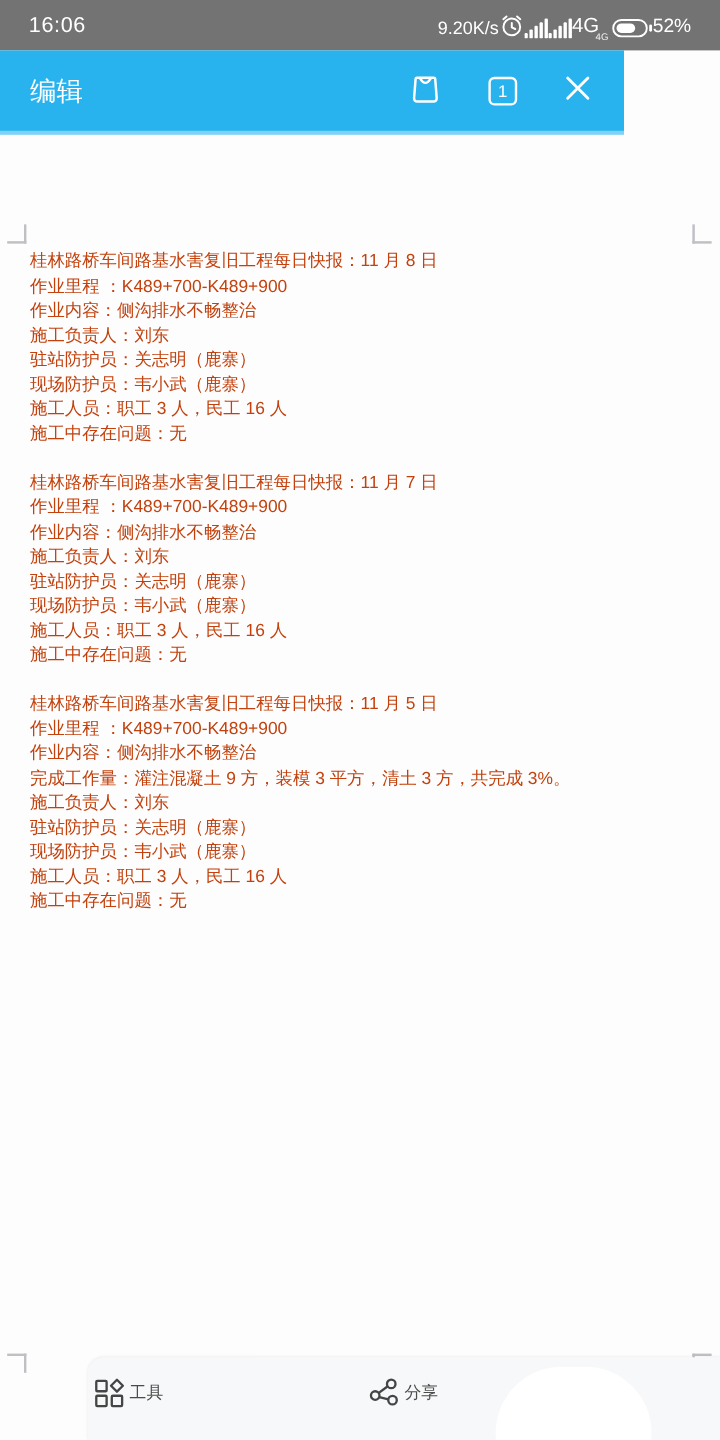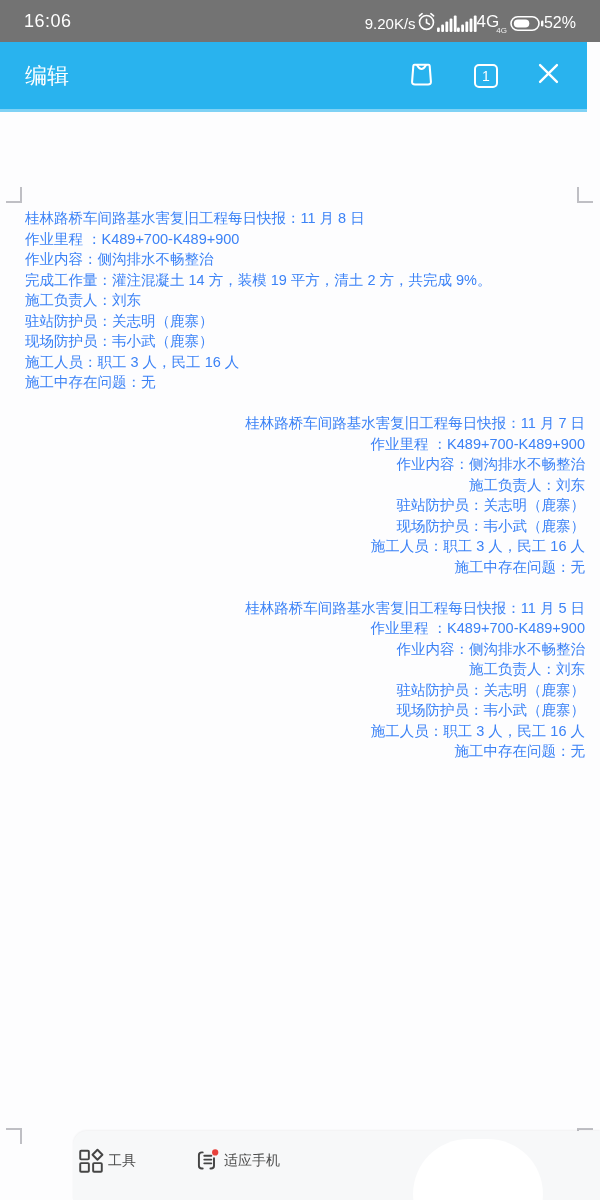--- a/index.html
+++ b/index.html
@@ -19,21 +19,21 @@
   .sb-time { font-size:18px; letter-spacing:.5px; }
   .sb-right { margin-left:auto; display:flex; align-items:flex-end; gap:0; }
   .sb-speed { font-size:15px; }
   .sb-net { font-size:17px; }
   .sb-net-small { font-size:8px; position:relative; top:3px; left:-3px; opacity:.9; }
   .sb-batt-pct { font-size:16px; }
   .sb-icon { display:flex; align-items:center; }
 
   
   .appheader {
-    position:absolute; top:42px; left:0; width:587px; height:70px;
+    position:absolute; top:42px; left:0; width:520px; height:70px;
     background:#29b3ee; color:#fff;
     display:flex; align-items:center; padding:0 25px;
     border-bottom:3px solid #7fd2f5;
   }
   .hd-title { font-size:22px; }
   .hd-icons { margin-left:auto; display:flex; align-items:center; gap:37px; }
   .hd-btn { display:flex; align-items:center; justify-content:center; cursor:pointer; }
   .doc-count {
     width:24px; height:24px; border:2px solid #fff; border-radius:5px;
     display:flex; align-items:center; justify-content:center; font-size:14px;
@@ -42,23 +42,23 @@
   
   .page { position:absolute; top:115px; left:0; width:600px; height:1085px; background:#fdfdfe; }
   .mark { position:absolute; width:16px; height:16px; }
   .mark-tl { left:6px;  top:187px;  border-right:2px solid #bfbfc4; border-bottom:2px solid #bfbfc4; }
   .mark-tr { left:577px; top:187px; border-left:2px solid #bfbfc4;  border-bottom:2px solid #bfbfc4; }
   .mark-bl { left:6px;  top:1128px; border-right:2px solid #bfbfc4; border-top:2px solid #bfbfc4; }
   .mark-br { left:577px; top:1128px; border-left:2px solid #bfbfc4; border-top:2px solid #bfbfc4; }
 
   .doc-text { position:absolute; left:25px; top:208px; width:560px; }
   .report p {
-    margin:0; font-size:14.5px; line-height:20.5px; color:#3b82f6; white-space:nowrap;
-  }
-  .report + .report { margin-top:20.5px;text-align:right; }
+    margin:0; font-size:14.5px; line-height:20.5px; color:#c2410c; white-space:nowrap;
+  }
+  .report + .report { margin-top:20.5px; }
 
   
   .toolbar {
     position:absolute; left:73px; top:1131px; width:527px; height:69px;
     background:#f7f8f9; border-top-left-radius:14px;
     box-shadow:0 -1px 2px rgba(0,0,0,.05);
   }
   .blob {
     position:absolute; left:340px; top:8px; width:130px; height:110px;
     background:#ffffff; border-radius:60px; opacity:.9;
@@ -149,41 +149,41 @@
 <div class="mark mark-tl"></div>
 <div class="mark mark-tr"></div>
 <div class="mark mark-bl"></div>
 <div class="mark mark-br"></div>
 
 <div class="doc-text">
   <div class="report">
     <p>桂林路桥车间路基水害复旧工程每日快报：11 月 8 日</p>
     <p>作业里程 ：K489+700-K489+900</p>
     <p>作业内容：侧沟排水不畅整治</p>
-    <p>完成工作量：灌注混凝土 14 方，装模 19 平方，清土 2 方，共完成 9%。</p>
     <p>施工负责人：刘东</p>
     <p>驻站防护员：关志明（鹿寨）</p>
     <p>现场防护员：韦小武（鹿寨）</p>
     <p>施工人员：职工 3 人，民工 16 人</p>
     <p>施工中存在问题：无</p>
   </div>
   <div class="report">
     <p>桂林路桥车间路基水害复旧工程每日快报：11 月 7 日</p>
     <p>作业里程 ：K489+700-K489+900</p>
     <p>作业内容：侧沟排水不畅整治</p>
     <p>施工负责人：刘东</p>
     <p>驻站防护员：关志明（鹿寨）</p>
     <p>现场防护员：韦小武（鹿寨）</p>
     <p>施工人员：职工 3 人，民工 16 人</p>
     <p>施工中存在问题：无</p>
   </div>
   <div class="report">
     <p>桂林路桥车间路基水害复旧工程每日快报：11 月 5 日</p>
     <p>作业里程 ：K489+700-K489+900</p>
     <p>作业内容：侧沟排水不畅整治</p>
+    <p>完成工作量：灌注混凝土 9 方，装模 3 平方，清土 3 方，共完成 3%。</p>
     <p>施工负责人：刘东</p>
     <p>驻站防护员：关志明（鹿寨）</p>
     <p>现场防护员：韦小武（鹿寨）</p>
     <p>施工人员：职工 3 人，民工 16 人</p>
     <p>施工中存在问题：无</p>
   </div>
 </div>
 
 <div class="toolbar">
   <div class="blob"></div>
@@ -193,27 +193,26 @@
       <svg width="28" height="28" viewBox="0 0 26 26" fill="none" stroke="#454545" stroke-width="1.8" stroke-linejoin="round">
         <rect x="3" y="3.5" width="8" height="8" rx="0.8"></rect>
         <path d="M19 2.6 L23.6 7.2 L19 11.8 L14.4 7.2 Z"></path>
         <rect x="3" y="15" width="8" height="8" rx="0.8"></rect>
         <rect x="15" y="15" width="8" height="8" rx="0.8"></rect>
       </svg>
     </span>
     <span class="tb-label">工具</span>
   </div>
 
-  <div class="tb-item tb-2">
+
+  <div class="tb-item tb-3">
     <span class="ic">
-      <svg width="28" height="28" viewBox="0 0 26 26" fill="none" stroke="#454545" stroke-width="1.8" stroke-linecap="round">
-        <path d="M9 5 H8.2 Q5.5 5 5.5 7.6 V17.4 Q5.5 20 8.2 20 H9"></path>
-        <path d="M10.5 8.2 H17"></path>
-        <path d="M10.5 11.7 H17"></path>
-        <path d="M10.5 15.2 H17"></path>
-        <path d="M19.5 10.5 V17.4 Q19.5 20 16.8 20 H16.2"></path>
-        <circle cx="20.6" cy="5" r="2.9" fill="#e8413c" stroke="none"></circle>
-      </svg>
-    </span>
-    <span class="tb-label">适应手机</span>
-  </div>
-
+      <svg width="28" height="28" viewBox="0 0 26 26" fill="none" stroke="#454545" stroke-width="1.8">
+        <circle cx="6.2" cy="14.8" r="3.3"></circle>
+        <circle cx="18.6" cy="5.8" r="3.3"></circle>
+        <circle cx="19.6" cy="18.4" r="3.3"></circle>
+        <path d="M9 12.8 L15.9 7.6"></path>
+        <path d="M9.4 16 L16.4 17.7"></path>
+      </svg>
+    </span>
+    <span class="tb-label">分享</span>
+  </div>
 </div>
 
 </body></html>

